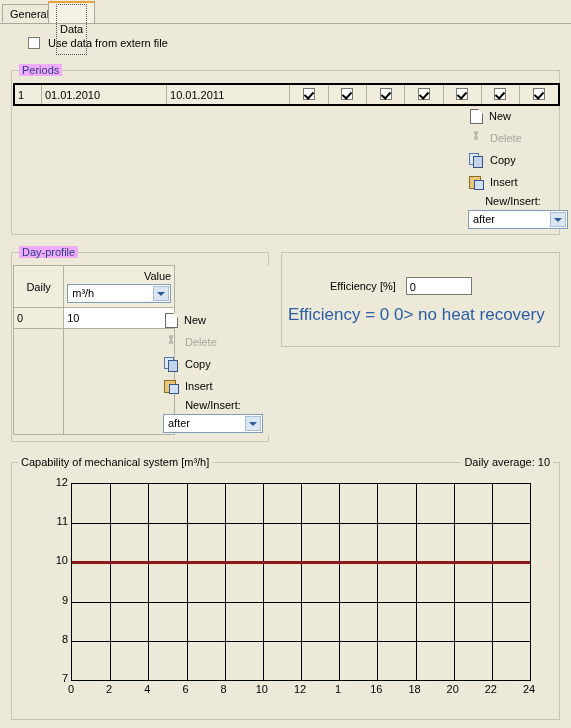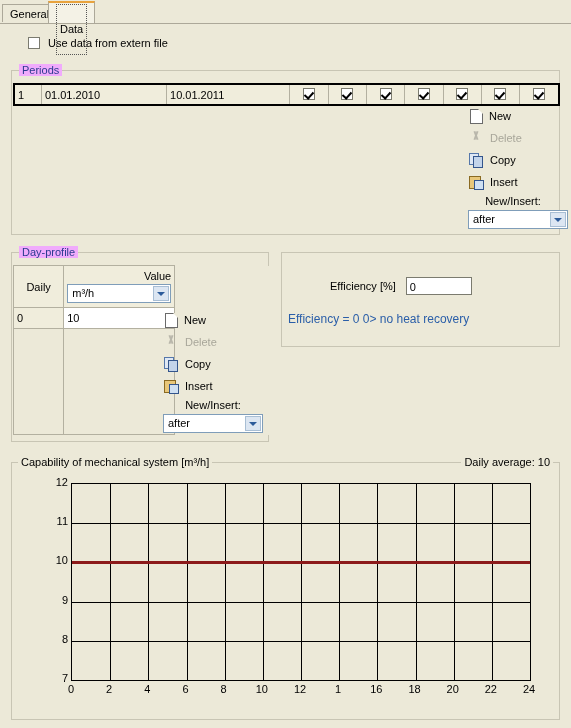--- a/index.html
+++ b/index.html
@@ -295,22 +295,22 @@
     width: 66px; height: 18px;
     background: #fff;
     border: 1px solid #7b7b6f;
     box-sizing: border-box;
     font-size: 11px;
     padding: 1px 3px;
     line-height: 16px;
   }
   .eff-note {
     position: absolute;
-    left: 6px; top: 59px;
-    font-size: 12px;
+    left: 6px; top: 52px;
+    font-size: 17px;
     color: #2a5ea8;
   }
 
   
   .chart-title {
     position: absolute;
     left: 6px; top: -7px;
     background: #ece9d8;
     padding: 0 3px;
     font-size: 11px;

